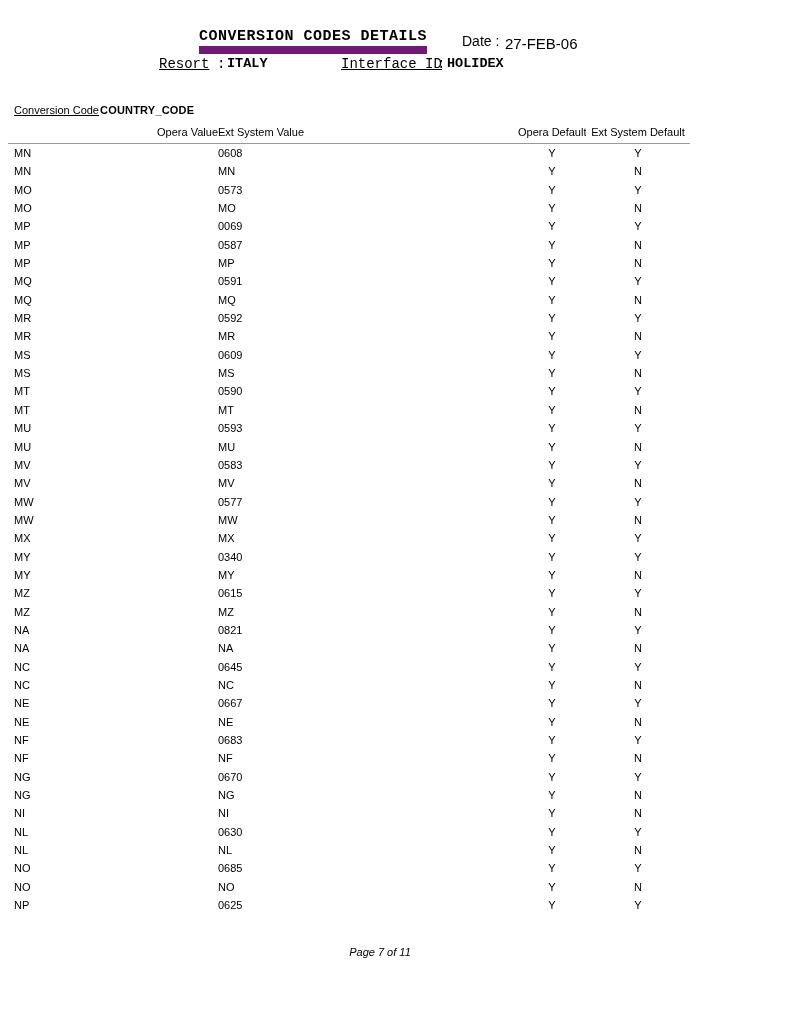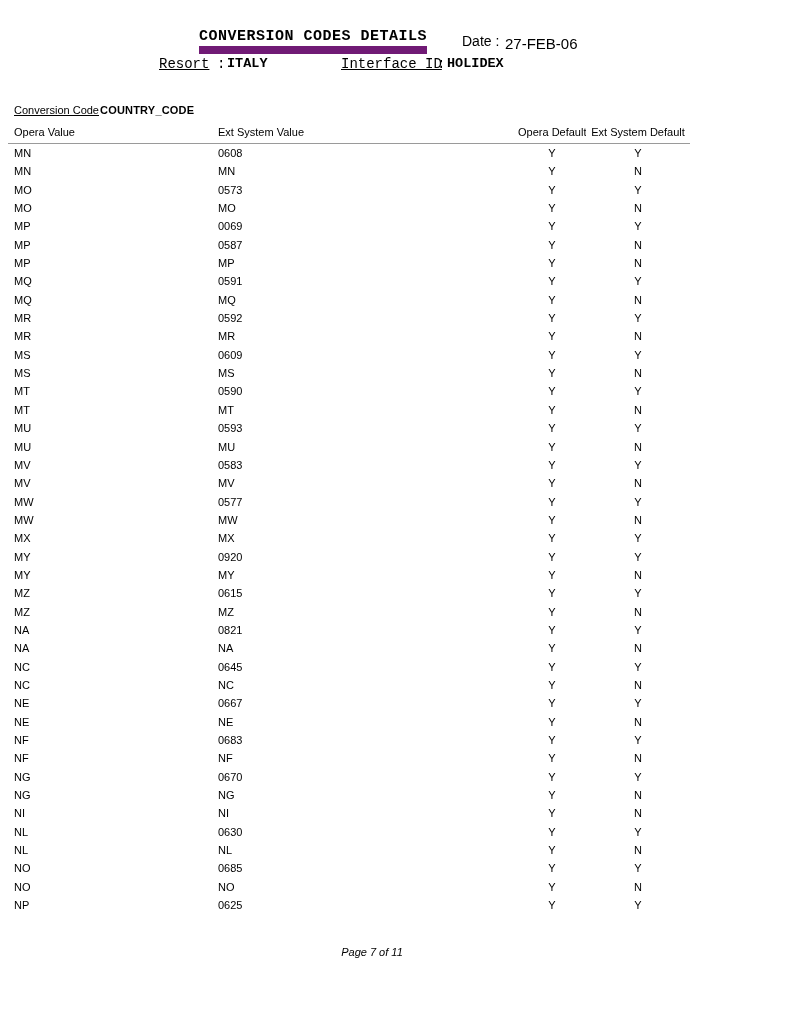--- a/index.html
+++ b/index.html
@@ -52,35 +52,35 @@
   col.c1 { width: 300px; }
   col.c2 { width: 68px; }
   col.c3 { width: 104px; }
   .conv-table thead td {
     font-size: 11px; color: #000;
     padding: 2px 0 5px 0;
     border-bottom: 1px solid #9a9a9a;
     white-space: nowrap;
   }
   .conv-table td { overflow: hidden; }
-  .conv-table thead td.h0 { padding-left: 6px; text-align: left; }
+  .conv-table thead td.h0 { padding-left: 6px; text-align: right; }
   .conv-table thead td.h1 { text-align: left; }
   .conv-table thead td.h2 { }
   .conv-table thead td.h3 { text-align: center; }
   .conv-table tbody td {
     font-size: 11px; height: 18.35px; line-height: 18.35px;
     padding: 0; white-space: nowrap;
   }
   .conv-table tbody td.c0 { padding-left: 6px; text-align: left; }
   .conv-table tbody td.c1 { text-align: left; }
   .conv-table tbody td.c2 { text-align: center; }
   .conv-table tbody td.c3 { text-align: center; }
   
   .page-footer {
-    position: absolute; left: 8px; top: 946px; width: 728px;
+    position: absolute; left: 16px; top: 946px; width: 728px;
     text-align: center; font-size: 11px; font-style: italic;
     white-space: nowrap;
   }
 </style>
 </head>
 <body>
 
 <div class="report-title">CONVERSION CODES DETAILS</div>
 <div class="date-label">Date :</div>
 <div class="date-value">27-FEB-06</div>
@@ -238,21 +238,21 @@
         <td class="c3">N</td>
       </tr>
       <tr>
         <td class="c0">MX</td>
         <td class="c1">MX</td>
         <td class="c2">Y</td>
         <td class="c3">Y</td>
       </tr>
       <tr>
         <td class="c0">MY</td>
-        <td class="c1">0920</td>
+        <td class="c1">0340</td>
         <td class="c2">Y</td>
         <td class="c3">Y</td>
       </tr>
       <tr>
         <td class="c0">MY</td>
         <td class="c1">MY</td>
         <td class="c2">Y</td>
         <td class="c3">N</td>
       </tr>
       <tr>

